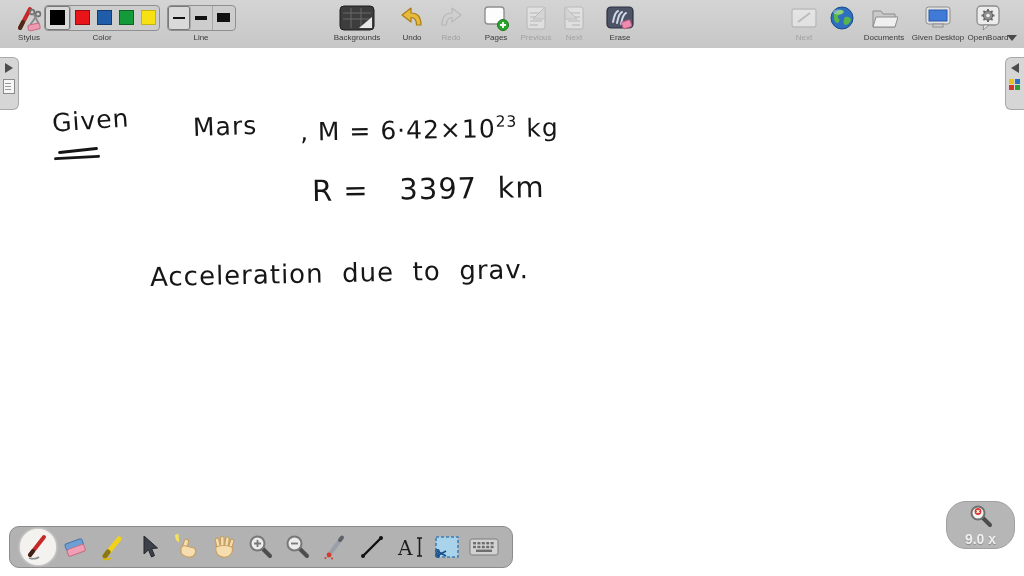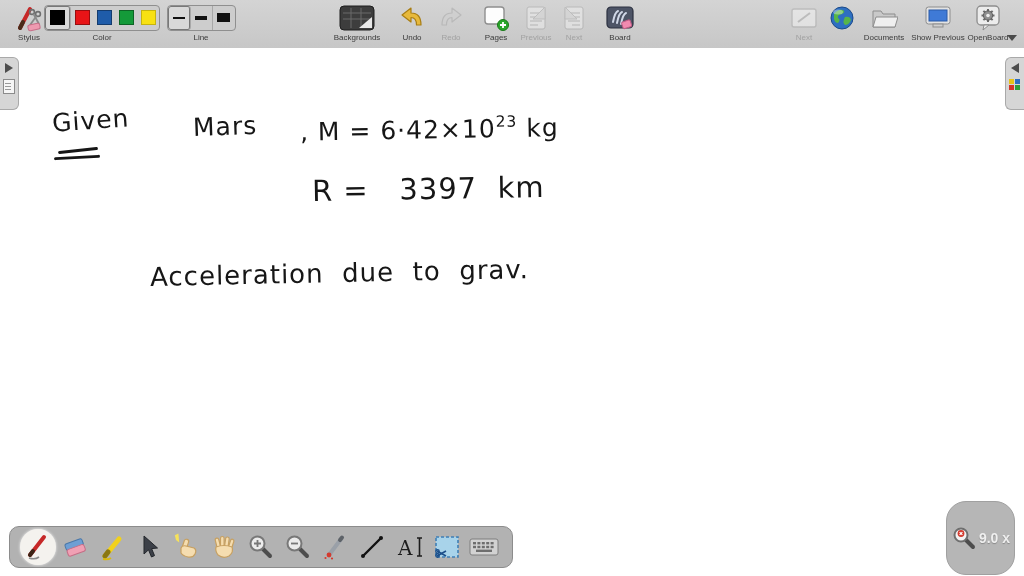--- a/index.html
+++ b/index.html
@@ -72,23 +72,23 @@
     box-sizing:border-box;display:flex;align-items:center;
     justify-content:space-between;padding:0 10px;
   }
   .btool{
     width:36px;height:36px;display:flex;align-items:center;justify-content:center;
     border-radius:50%;
   }
   .btool.sel{background:#f4f2ee;box-shadow:0 0 3px rgba(255,255,255,.9);}
   
   .zoomwidget{
-    position:absolute;left:946px;top:501px;width:69px;height:74px;
+    position:absolute;left:946px;top:501px;width:69px;height:48px;
     background:#b6b6b6;border-radius:20px;border:1px solid #a0a0a0;
-    box-sizing:border-box;display:flex;
+    box-sizing:border-box;display:flex;flex-direction:column;
     align-items:center;justify-content:center;gap:2px;
   }
   .zoomwidget .zlabel{
     font-size:14px;font-weight:bold;color:#efefef;
     text-shadow:0 1px 1px rgba(0,0,0,.25);
   }
 </style>
 </head>
 <body>
 
@@ -213,21 +213,21 @@
   </div>
 
   <div class="tool" style="left:599px;width:42px;">
     <div class="iconbox">
       <svg width="30" height="28" viewBox="0 0 30 28">
         <rect x="2" y="3" width="26" height="21" rx="4" fill="#4d5466" stroke="#2c3140" stroke-width="1.2"></rect>
         <path d="M8 18 Q10 8 13 7 M12 19 Q14 9 17 8 M16 20 Q18 10 21 9" stroke="#cfd6e6" stroke-width="2" fill="none" stroke-linecap="round"></path>
         <rect x="17" y="17" width="9" height="7" rx="1.5" fill="#f08bb0" stroke="#c05e86" transform="rotate(-18 21 20)"></rect>
       </svg>
     </div>
-    <div class="tlabel">Board</div>
+    <div class="tlabel">Erase</div>
   </div>
 
   <div class="tool disabled" style="left:787px;width:34px;">
     <div class="iconbox">
       <svg width="28" height="24" viewBox="0 0 28 24">
         <rect x="2" y="3" width="24" height="18" rx="2" fill="#fbfbfb" stroke="#a5a5a5" stroke-width="1.4"></rect>
         <line x1="8" y1="16" x2="20" y2="7" stroke="#a5a5a5" stroke-width="2"></line>
       </svg>
     </div>
     <div class="tlabel">Next</div>
@@ -256,21 +256,21 @@
   </div>
 
   <div class="tool" style="left:909px;width:58px;">
     <div class="iconbox">
       <svg width="28" height="25" viewBox="0 0 28 25">
         <rect x="2" y="2" width="24" height="17" rx="2.5" fill="#e3e3e3" stroke="#8d8d8d"></rect>
         <rect x="5" y="5" width="18" height="11" fill="#3f7ad6" stroke="#2a5aa8"></rect>
         <rect x="9" y="19" width="10" height="3" fill="#cfcfcf" stroke="#8d8d8d"></rect>
       </svg>
     </div>
-    <div class="tlabel">Show Previous</div>
+    <div class="tlabel">Given Desktop</div>
   </div>
 
   <div class="tool" style="left:963px;width:50px;">
     <div class="iconbox">
       <svg width="28" height="28" viewBox="0 0 28 28">
         <rect x="3" y="2" width="22" height="19" rx="4" fill="#ececec" stroke="#8d8d8d" stroke-width="1.3"></rect>
         <path d="M10 21 L9 26 L15 21 Z" fill="#ececec" stroke="#8d8d8d"></path>
         <g stroke="#6b6b6b" stroke-width="2">
           <line x1="14" y1="5" x2="14" y2="18"></line>
           <line x1="7.5" y1="11.5" x2="20.5" y2="11.5"></line>

